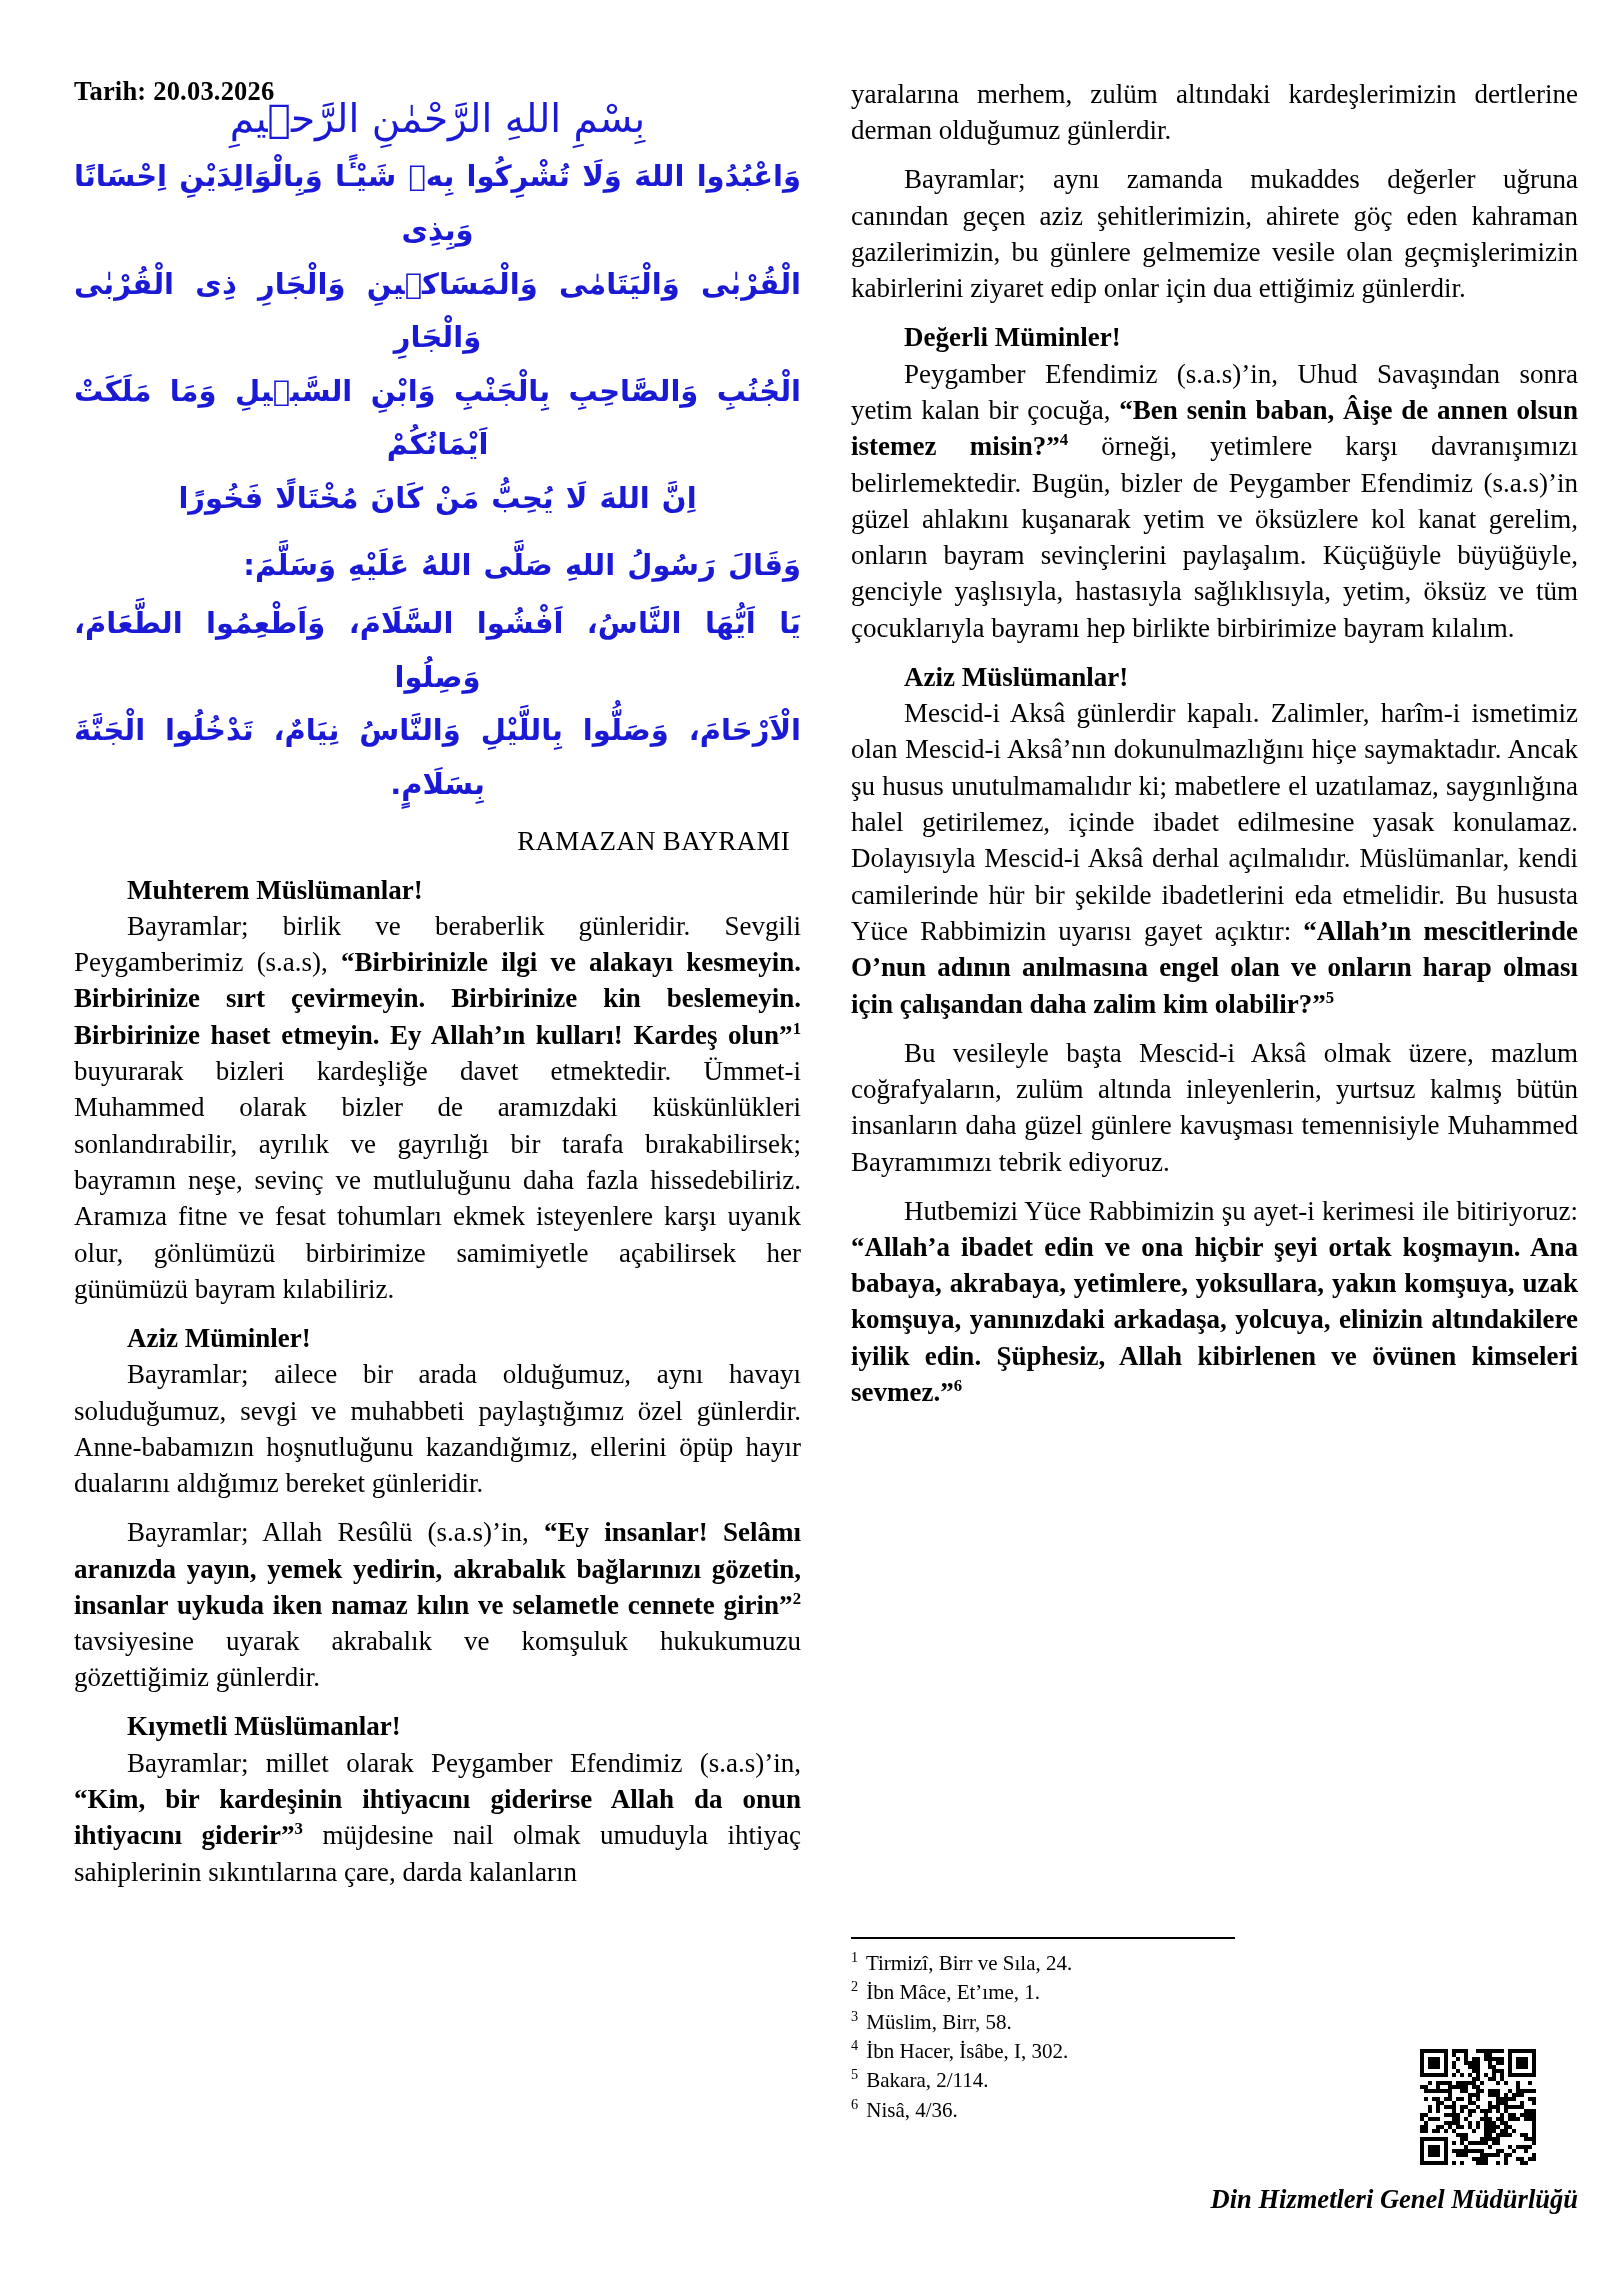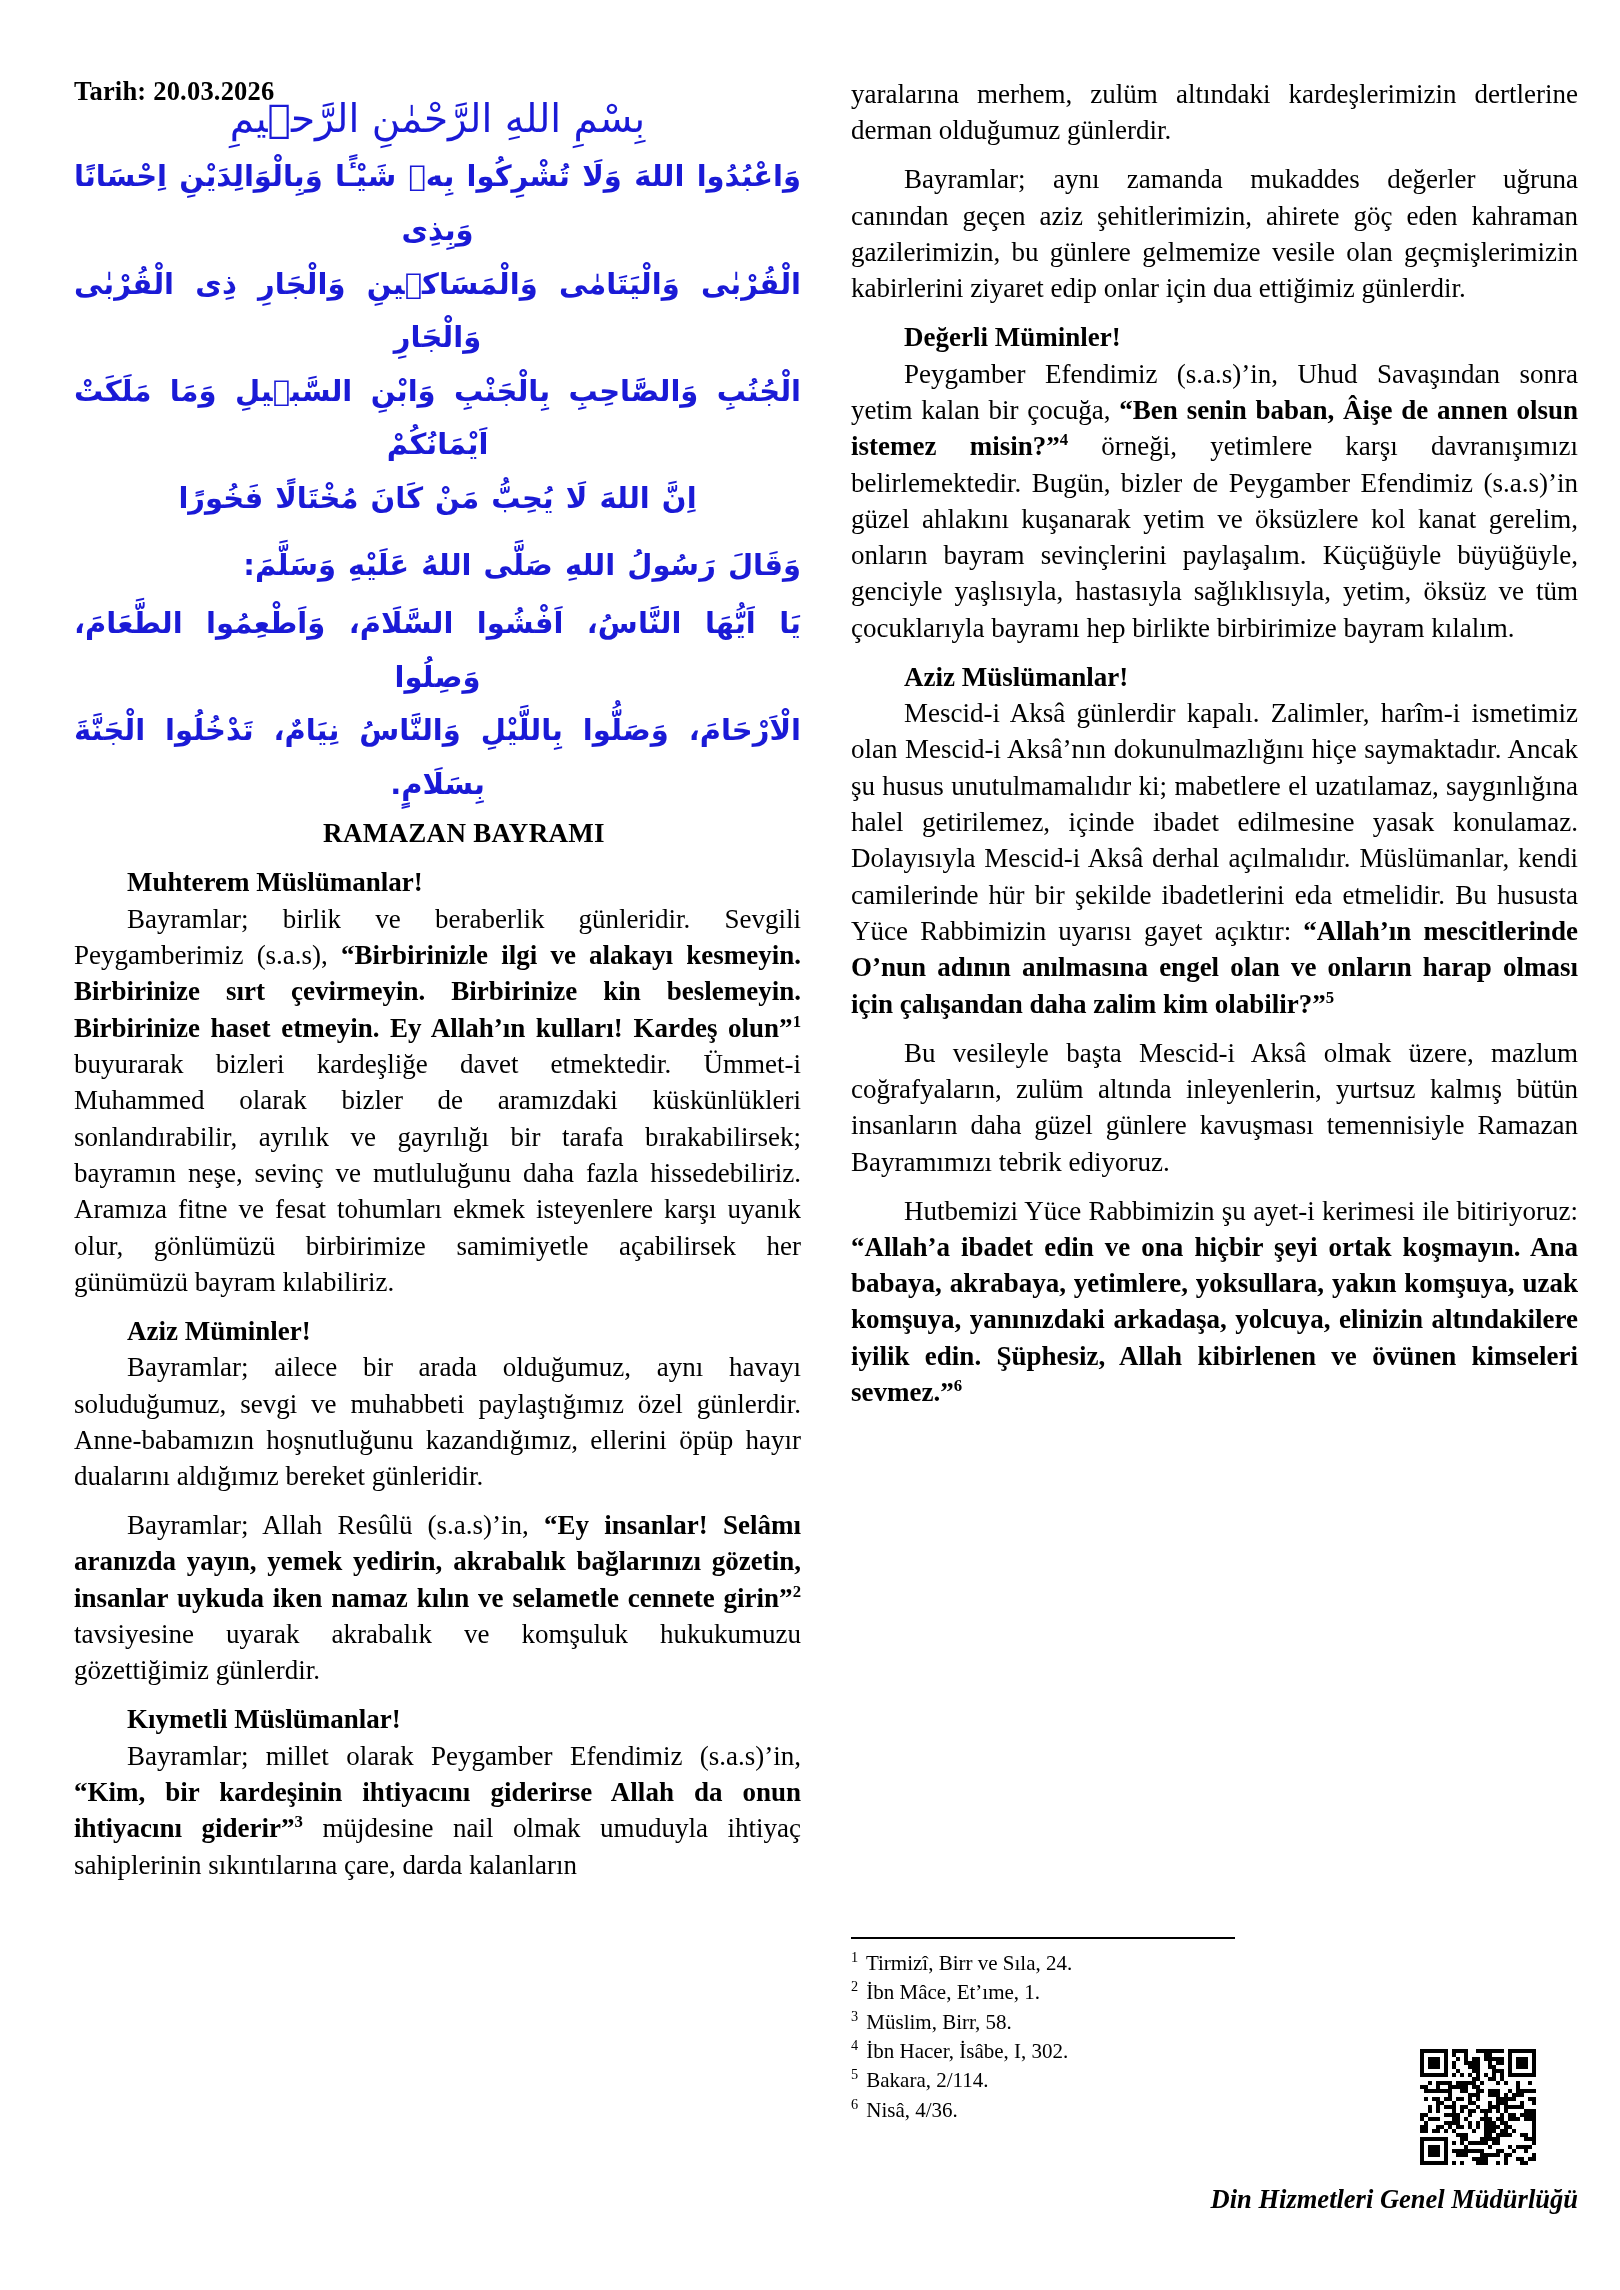--- a/index.html
+++ b/index.html
@@ -85,25 +85,25 @@
   h2.heading {
     font-size: 27px;
     font-weight: bold;
     margin: 12.7px 0 0 0;
     text-indent: 53px;
     line-height: 1.345;
     text-align: left;
   }
   h1.title {
     font-size: 27px;
-    font-weight: bold;
-    margin: 0;
+    font-weight: normal;
+    margin: 11px;
     text-indent: 53px;
     line-height: 1.345;
-    text-align: center;
+    text-align: right;
     letter-spacing: 0.3px;
   }
   .b { font-weight: bold; }
   sup {
     font-size: 0.62em;
     vertical-align: super;
     line-height: 0;
     font-weight: bold;
   }
 
@@ -212,21 +212,21 @@
     <p class="body">
       <span>Peygamber Efendimiz (s.a.s)’in, Uhud Savaşından sonra yetim kalan bir çocuğa, </span><span class="b">“Ben senin baban, Âişe de annen olsun istemez misin?”</span><sup>4</sup><span> örneği, yetimlere karşı davranışımızı belirlemektedir. Bugün, bizler de Peygamber Efendimiz (s.a.s)’in güzel ahlakını kuşanarak yetim ve öksüzlere kol kanat gerelim, onların bayram sevinçlerini paylaşalım. Küçüğüyle büyüğüyle, genciyle yaşlısıyla, hastasıyla sağlıklısıyla, yetim, öksüz ve tüm çocuklarıyla bayramı hep birlikte birbirimize bayram kılalım.</span>
     </p>
 
     <h2 class="heading">Aziz Müslümanlar!</h2>
 
     <p class="body">
       <span>Mescid-i Aksâ günlerdir kapalı. Zalimler, harîm-i ismetimiz olan Mescid-i Aksâ’nın dokunulmazlığını hiçe saymaktadır. Ancak şu husus unutulmamalıdır ki; mabetlere el uzatılamaz, saygınlığına halel getirilemez, içinde ibadet edilmesine yasak konulamaz. Dolayısıyla Mescid-i Aksâ derhal açılmalıdır. Müslümanlar, kendi camilerinde hür bir şekilde ibadetlerini eda etmelidir. Bu hususta Yüce Rabbimizin uyarısı gayet açıktır: </span><span class="b">“Allah’ın mescitlerinde O’nun adının anılmasına engel olan ve onların harap olması için çalışandan daha zalim kim olabilir?”</span><sup>5</sup>
     </p>
 
-    <p class="body">Bu vesileyle başta Mescid-i Aksâ olmak üzere, mazlum coğrafyaların, zulüm altında inleyenlerin, yurtsuz kalmış bütün insanların daha güzel günlere kavuşması temennisiyle Ramazan Bayramımızı tebrik ediyoruz.</p>
+    <p class="body">Bu vesileyle başta Mescid-i Aksâ olmak üzere, mazlum coğrafyaların, zulüm altında inleyenlerin, yurtsuz kalmış bütün insanların daha güzel günlere kavuşması temennisiyle Muhammed Bayramımızı tebrik ediyoruz.</p>
 
     <p class="body">
       <span>Hutbemizi Yüce Rabbimizin şu ayet-i kerimesi ile bitiriyoruz: </span><span class="b">“Allah’a ibadet edin ve ona hiçbir şeyi ortak koşmayın. Ana babaya, akrabaya, yetimlere, yoksullara, yakın komşuya, uzak komşuya, yanınızdaki arkadaşa, yolcuya, elinizin altındakilere iyilik edin. Şüphesiz, Allah kibirlenen ve övünen kimseleri sevmez.”</span><sup>6</sup>
     </p>
   </div>
 
   <div class="footnotes">
     <div class="fn-rule"></div>
     <div id="fn-list">
         <p class="fn"><sup>1</sup><span> Tirmizî, Birr ve Sıla, 24.</span></p>

